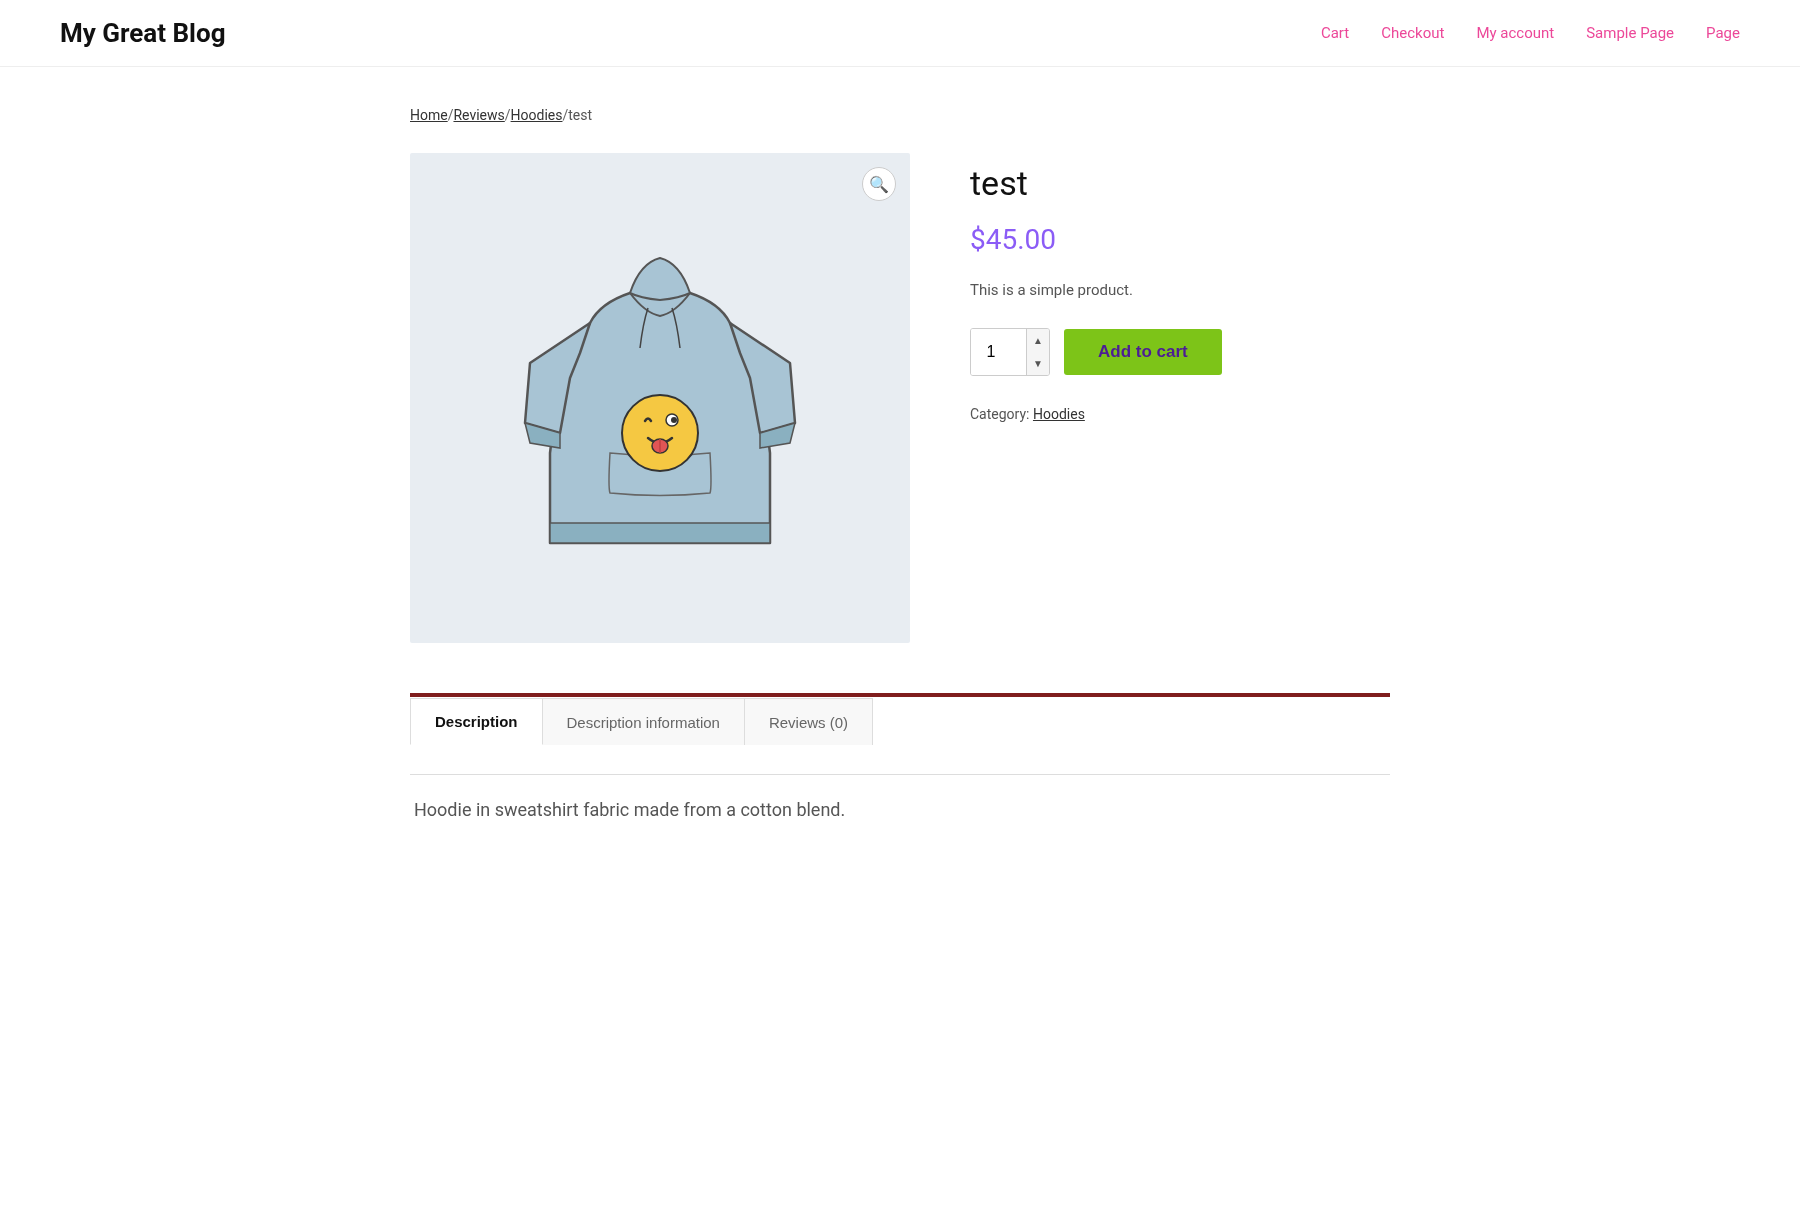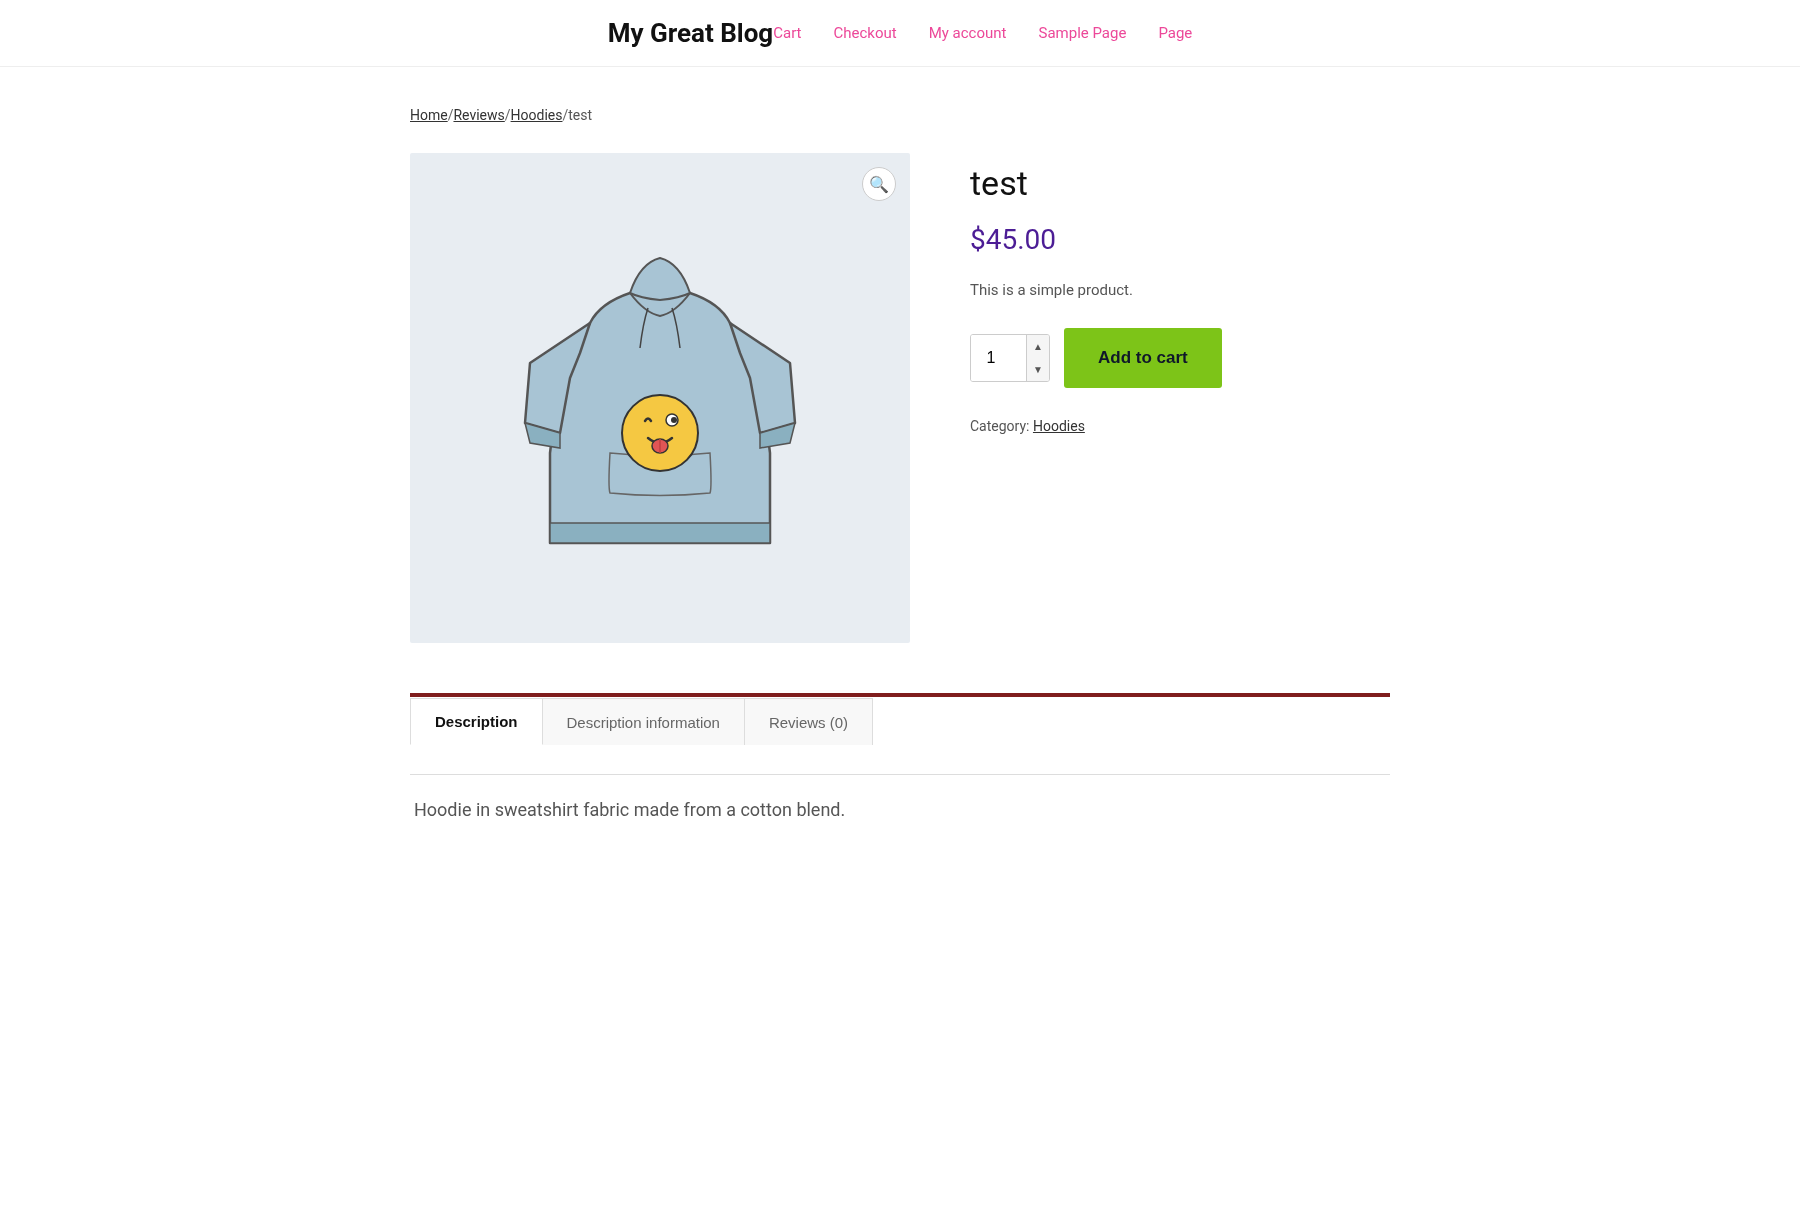--- a/index.html
+++ b/index.html
@@ -1,19 +1,19 @@
 <!DOCTYPE html>
 <html><head>
   <meta charset="utf-8">
   <style>
     * { box-sizing: border-box; margin: 0; padding: 0; }
     body { font-family: -apple-system, BlinkMacSystemFont, 'Segoe UI', Roboto, Oxygen, sans-serif; background: #fff; color: #333; font-size: 16px; }
 
     
-    .header { display: flex; align-items: center; justify-content: center; padding: 18px 60px; border-bottom: 1px solid #eee; }
+    .header { display: flex; align-items: center; justify-content: space-between; padding: 18px 60px; border-bottom: 1px solid #eee; }
     .site-title { font-size: 26px; font-weight: 700; color: #111; text-decoration: none; }
     .nav { display: flex; gap: 32px; }
     .nav a { text-decoration: none; color: #ec4899; font-size: 15px; }
 
     
     .main { max-width: 1100px; margin: 0 auto; padding: 40px 60px; }
 
     
     .breadcrumb { display: flex; align-items: center; font-size: 14px; margin-bottom: 30px; }
     .breadcrumb a { text-decoration: underline; color: #333; }
@@ -26,31 +26,31 @@
     
     .product-image-wrap { position: relative; width: 500px; flex-shrink: 0; background: #e8edf2; border-radius: 2px; overflow: hidden; display: flex; align-items: center; justify-content: center; min-height: 490px; }
     .zoom-btn { position: absolute; top: 14px; right: 14px; background: white; border: 1px solid #ccc; border-radius: 50%; width: 34px; height: 34px; display: flex; align-items: center; justify-content: center; cursor: pointer; font-size: 16px; color: #555; }
 
     
     .hoodie-svg { width: 320px; height: 370px; }
 
     
     .product-details { flex: 1; padding-top: 10px; }
     .product-title { font-size: 34px; font-weight: 400; color: #111; margin-bottom: 20px; }
-    .product-price { font-size: 28px; color: #4c1d95; margin-bottom: 22px; font-weight: 400; }
+    .product-price { font-size: 28px; color: #8b5cf6; margin-bottom: 22px; font-weight: 400; }
     .product-desc { font-size: 15px; color: #555; margin-bottom: 26px; line-height: 1.6; }
 
     
     .cart-row { display: flex; align-items: center; gap: 14px; margin-bottom: 30px; }
     .qty-input-wrap { display: flex; align-items: center; border: 1px solid #ccc; border-radius: 3px; overflow: hidden; background: white; }
     .qty-input { width: 55px; height: 46px; border: none; text-align: center; font-size: 16px; outline: none; }
     .qty-spinners { display: flex; flex-direction: column; border-left: 1px solid #ccc; }
     .qty-spin { background: #f5f5f5; border: none; cursor: pointer; width: 22px; height: 23px; font-size: 10px; color: #555; display: flex; align-items: center; justify-content: center; }
 
-    .add-to-cart-btn { background: #7dc418; color: #0f172a; border: none; padding: 12px 34px; font-size: 17px; font-weight: 600; border-radius: 3px; cursor: pointer; height: 60px; white-space: nowrap; }
+    .add-to-cart-btn { background: #7dc418; color: #4c1d95; border: none; padding: 12px 34px; font-size: 17px; font-weight: 600; border-radius: 3px; cursor: pointer; height: 46px; white-space: nowrap; }
 
     
     .product-meta { font-size: 14px; color: #555; }
     .product-meta a { text-decoration: underline; color: #333; }
 
     
     .tabs-section { border-top: 4px solid #7f1d1d; margin-top: 20px; }
     .tabs-nav { display: flex; gap: 0; margin-bottom: 30px; }
     .tab-btn { padding: 14px 24px; font-size: 15px; border: 1px solid #ddd; border-bottom: none; background: #f8f8f8; color: #666; cursor: pointer; margin-right: -1px; position: relative; top: 1px; }
     .tab-btn.active { background: white; color: #111; font-weight: 700; border-bottom: 1px solid white; z-index: 1; }

